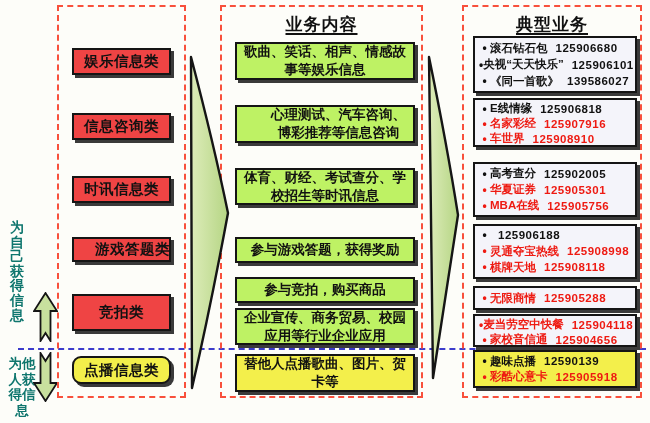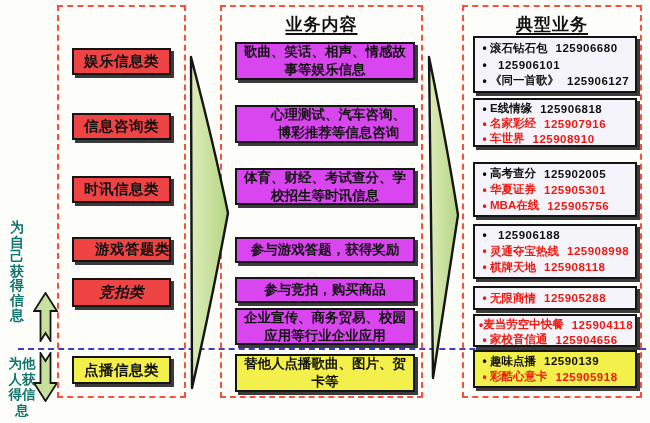--- a/index.html
+++ b/index.html
@@ -34,21 +34,21 @@
 
   
   .cat-btn{
     left:13px;width:99px;height:27px;display:flex;align-items:center;justify-content:center;
     font-size:14.5px;letter-spacing:0.5px;white-space:nowrap;
   }
 
   
   .content-box{
     left:13px;width:180px;display:flex;align-items:center;justify-content:center;
-    text-align:center;font-size:13.5px;line-height:1.32;padding:1px 5px;background:#d946ef;
+    text-align:center;font-size:13.5px;line-height:1.32;padding:1px 5px;background:#bef264;
   }
 
   
   .typ-box{
     left:9px;width:164px;display:flex;flex-direction:column;justify-content:space-evenly;
     padding:1px 4px;background:#f4f4fa;
   }
   .entry{display:flex;align-items:center;white-space:nowrap;font-size:11.5px;color:#111;}
   .entry[data-color="red"]{color:#ee1a12;}
   .entry .bullet{width:11px;text-align:center;font-size:12px;}
@@ -106,22 +106,22 @@
       </linearGradient>
     </defs>
     <path d="M7,7 Q25,95 36,165 Q22,255 11,328 L7,7 Z" fill="url(#g2)" stroke="#151515" stroke-width="2.4" stroke-linejoin="round"></path>
   </svg>
 
   <div class="frame frame-left">
     <div class="box3d cat-btn" style="top:41px;">娱乐信息类</div>
     <div class="box3d cat-btn" style="top:106px;">信息咨询类</div>
     <div class="box3d cat-btn" style="top:169px;">时讯信息类</div>
     <div class="box3d cat-btn" style="top:230px;height:25px;padding-left:22px;">游戏答题类</div>
-    <div class="box3d cat-btn" style="top:271px;height:29px;font-style:italic;">竞拍类</div>
-    <div class="box3d cat-btn yellow" style="top:349px;height:28px;">点播信息类</div>
+    <div class="box3d cat-btn" style="top:287px;height:37px;">竞拍类</div>
+    <div class="box3d cat-btn yellow" style="top:349px;height:28px;border-radius:9px;">点播信息类</div>
   </div>
 
   <div class="frame frame-mid">
     <div class="frame-title">业务内容</div>
     <div class="box3d content-box" style="top:35px;height:38px;">歌曲、笑话、相声、情感故事等娱乐信息</div>
     <div class="box3d content-box" style="top:98px;height:38px;padding-left:32px;">心理测试、汽车咨询、博彩推荐等信息咨询</div>
     <div class="box3d content-box" style="top:161px;height:37px;">体育、财经、考试查分、学校招生等时讯信息</div>
     <div class="box3d content-box" style="top:230px;height:26px;">参与游戏答题，获得奖励</div>
     <div class="box3d content-box" style="top:270px;height:26px;">参与竞拍，购买商品</div>
     <div class="box3d content-box" style="top:301px;height:37px;">企业宣传、商务贸易、校园应用等行业企业应用</div>
@@ -132,26 +132,27 @@
     <div class="frame-title">典型业务</div>
 
     <div class="box3d typ-box" style="top:29px;height:57px;">
       <div class="entry" data-color="black">
         <span class="bullet">•</span>
         <span>滚石钻石包</span>
         <span class="num">125906680</span>
       </div>
       <div class="entry" data-color="black">
         <span class="bullet">•</span>
+        <span>央视“天天快乐”</span>
         <span class="num">125906101</span>
       </div>
       <div class="entry" data-color="black">
         <span class="bullet">•</span>
         <span>《同一首歌》</span>
-        <span class="num">125906127</span>
+        <span class="num">139586027</span>
       </div>
     </div>
 
     <div class="box3d typ-box" style="top:91px;height:49px;">
       <div class="entry" data-color="black">
         <span class="bullet">•</span>
         <span>E线情缘</span>
         <span class="num">125906818</span>
       </div>
       <div class="entry" data-color="red">

